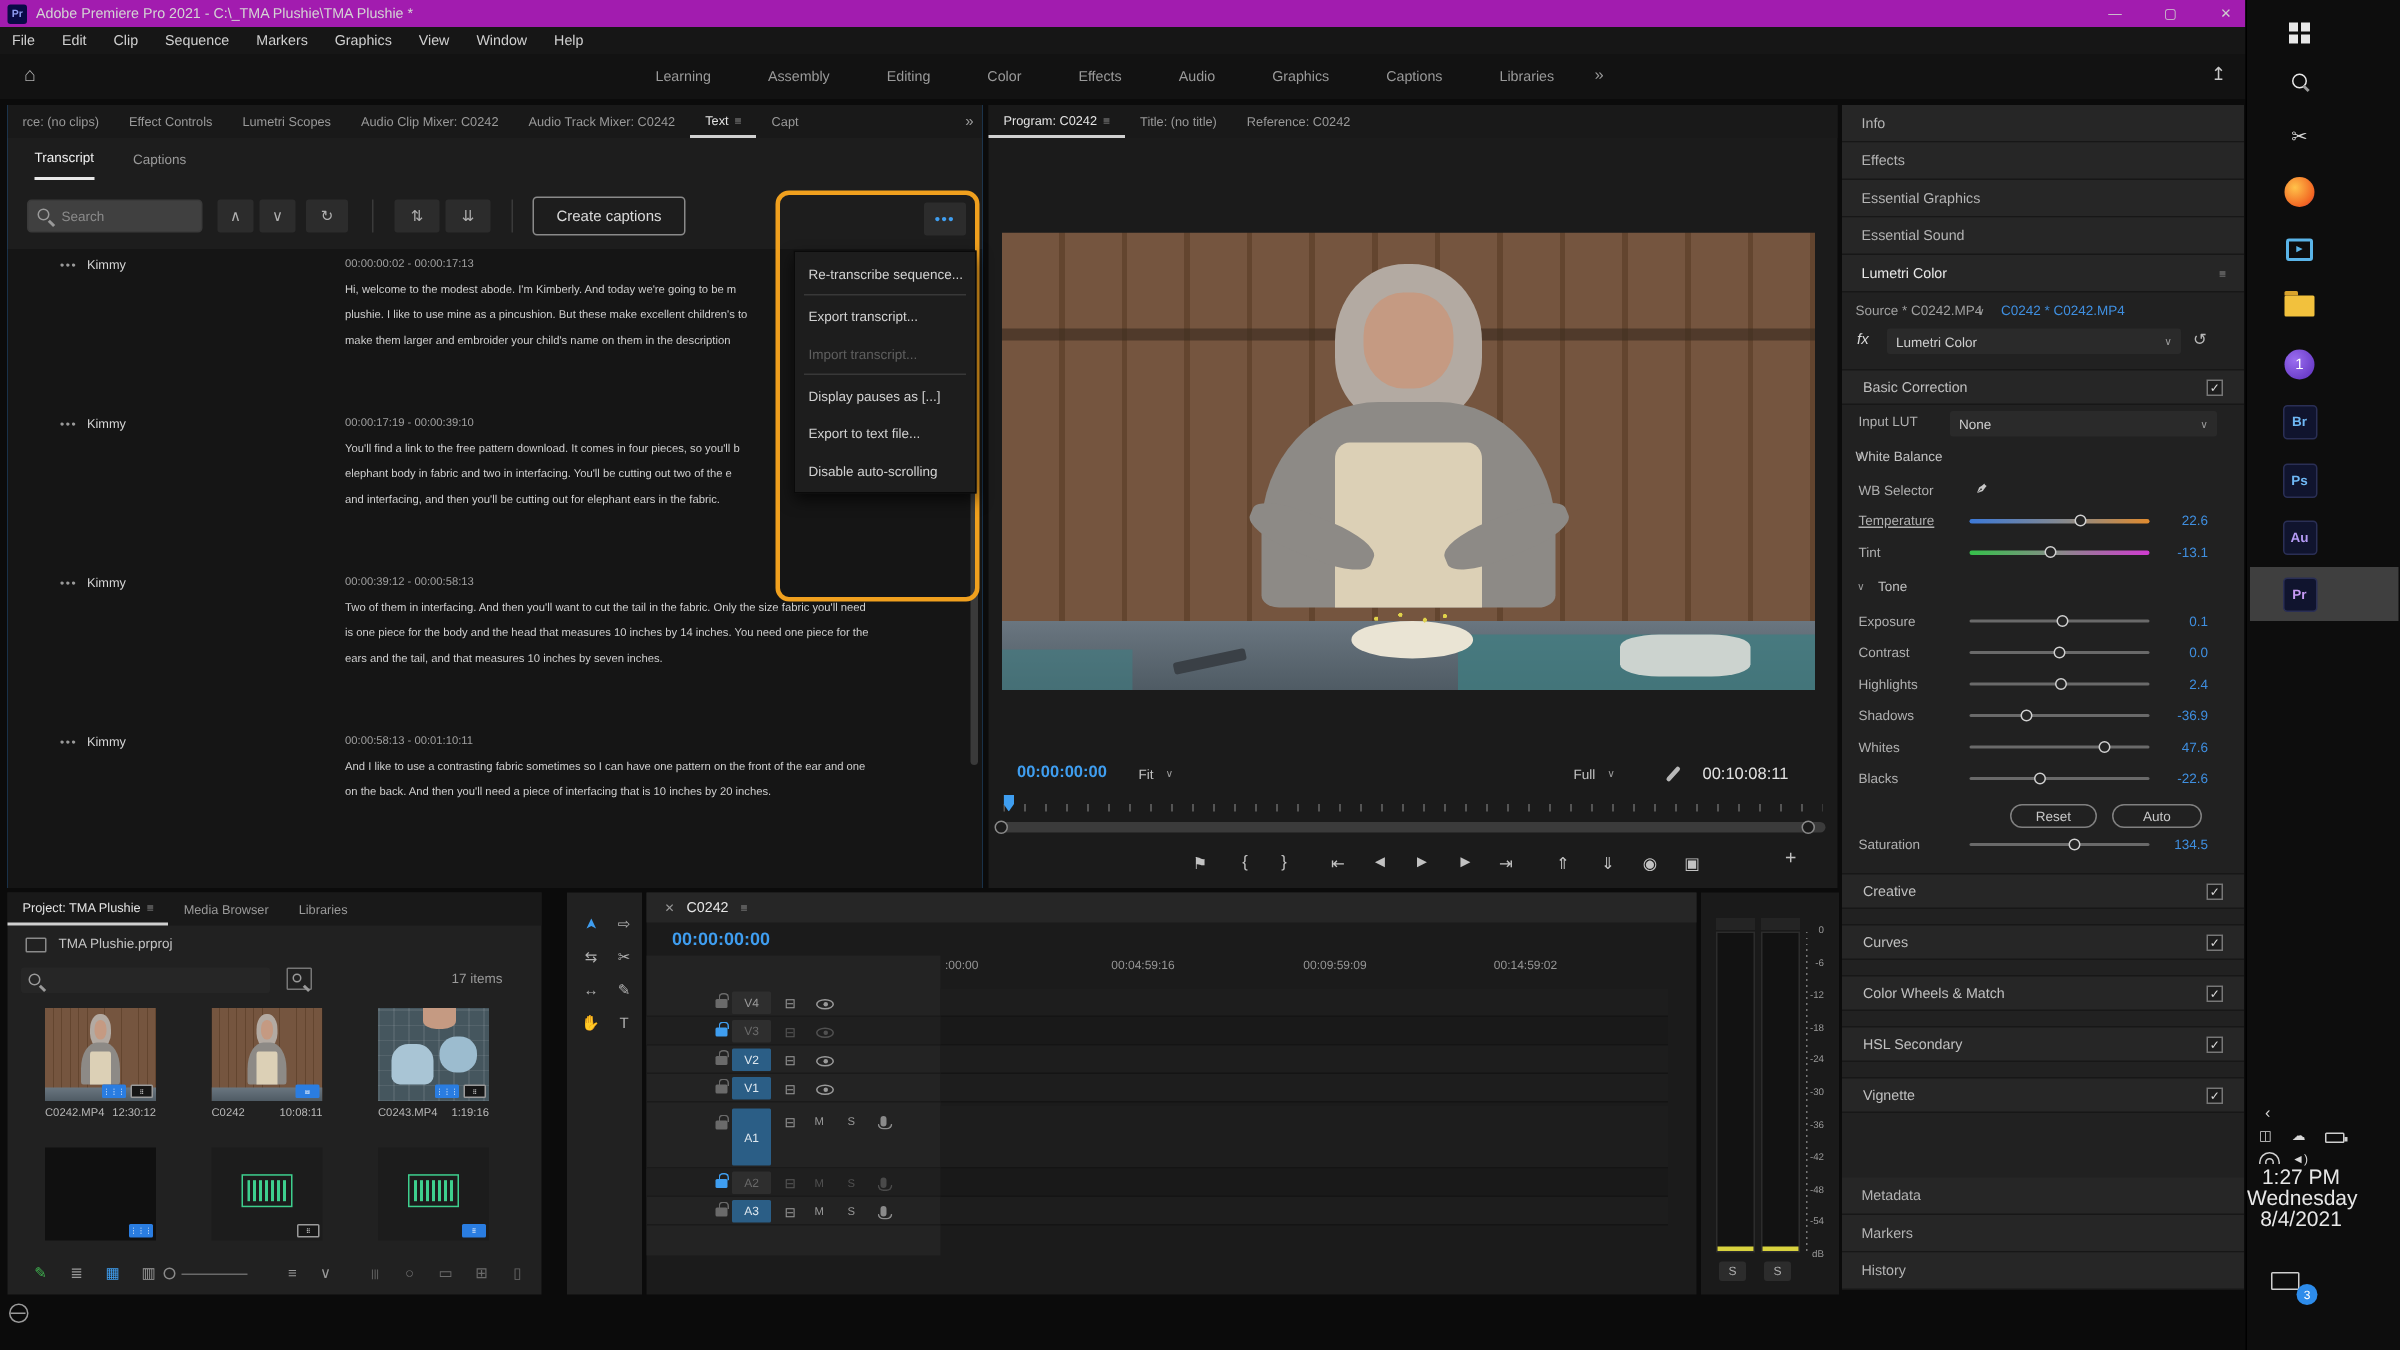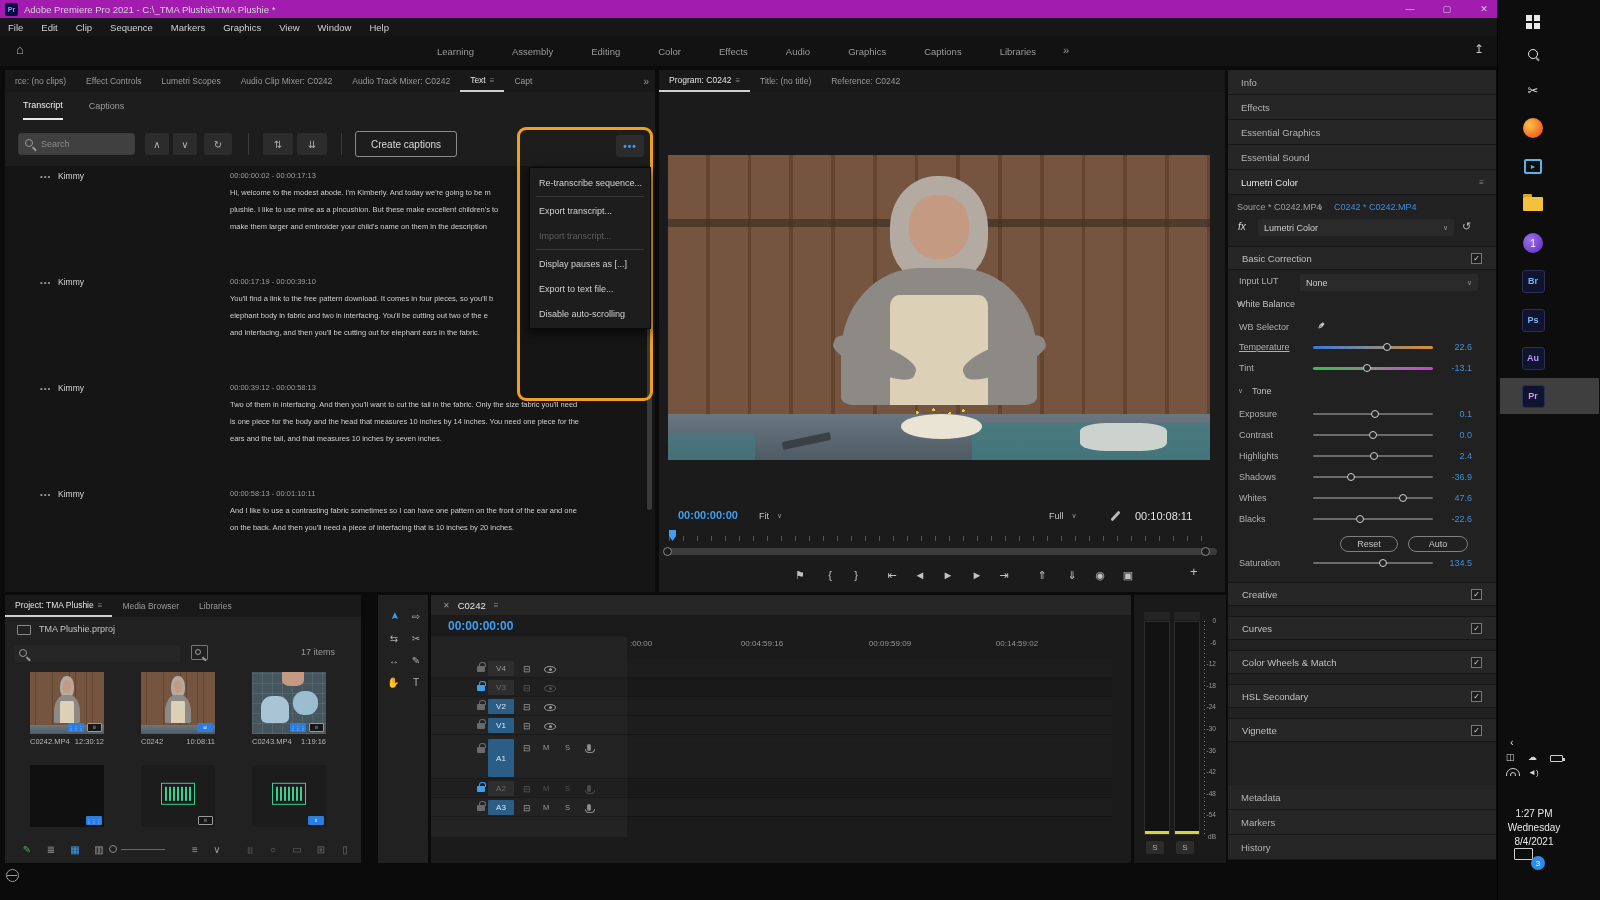--- a/index.html
+++ b/index.html
@@ -119,21 +119,21 @@
 #meterspanel{left:1134px;top:595px;width:92px;height:268px;background:#1a1a1a}
 .mbar{position:absolute;top:26px;width:26px;height:214px;background:#121212;border:1px solid #2c2c2c}
 .mlab{position:absolute;left:56px;width:26px;text-align:right;font-size:6.5px;color:#9a9a9a}
 
 #taskbar{position:absolute;left:1497px;top:0;width:103px;height:900px;background:#0d0d0d;border-left:1px solid #000}
 .tb-cell{position:absolute;left:21px;width:28px;height:28px;display:flex;align-items:center;justify-content:center}
 .adobe-sq{width:23px;height:23px;background:#10142e;border:1px solid #2a2f55;border-radius:3px;display:flex;align-items:center;justify-content:center;font-size:9px;font-weight:bold}
 .win-ico{display:grid;grid-template-columns:6px 6px;grid-template-rows:6px 6px;gap:1.5px}
 .win-ico span{background:#e8e8e8}
 .tray-ico{position:absolute;font-size:9px;color:#d8d8d8}
-#clockbox{position:absolute;left:0;top:807px;width:72px;text-align:center;color:#e8e8e8;font-size:10px;line-height:14px}
+#clockbox{position:absolute;left:0;top:777px;width:72px;text-align:center;color:#e8e8e8;font-size:14px;line-height:14px}
 .kbd{position:absolute;left:16px;top:848px;width:19px;height:12px;border:1px solid #cfcfcf;border-radius:1px}
 .nbadge{position:absolute;left:33px;top:856px;width:14px;height:14px;background:#2d8ceb;border-radius:50%;color:#fff;font-size:8px;display:flex;align-items:center;justify-content:center}
 #globe{position:absolute;left:6px;top:869px;width:13px;height:13px;border:1.5px solid #9a9a9a;border-radius:50%}
 #globe:before{content:"";position:absolute;left:0;top:4.5px;width:10px;height:1px;background:#9a9a9a}
 .wrench{width:3px;height:12px;background:#b8b8b8;border-radius:2px;transform:rotate(42deg)}
 </style>
 </head>
 <body>
 
 <div id="titlebar">

